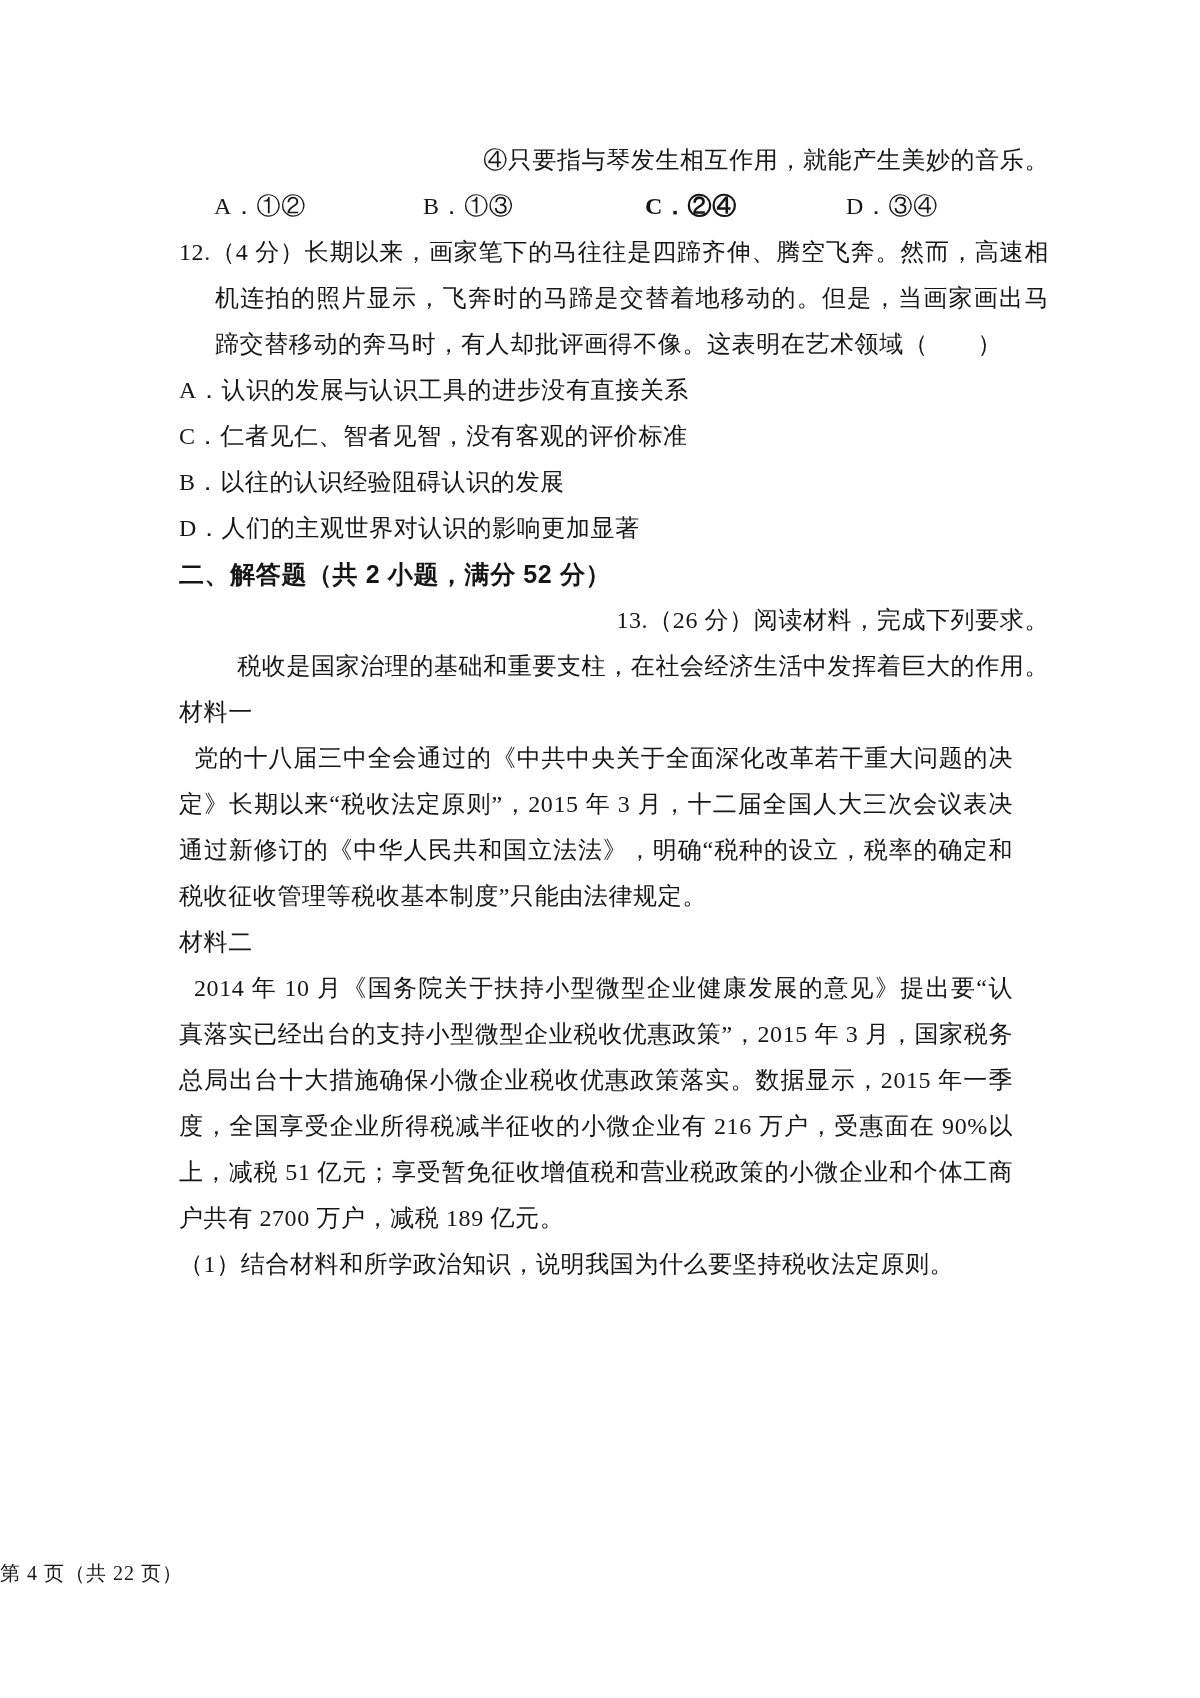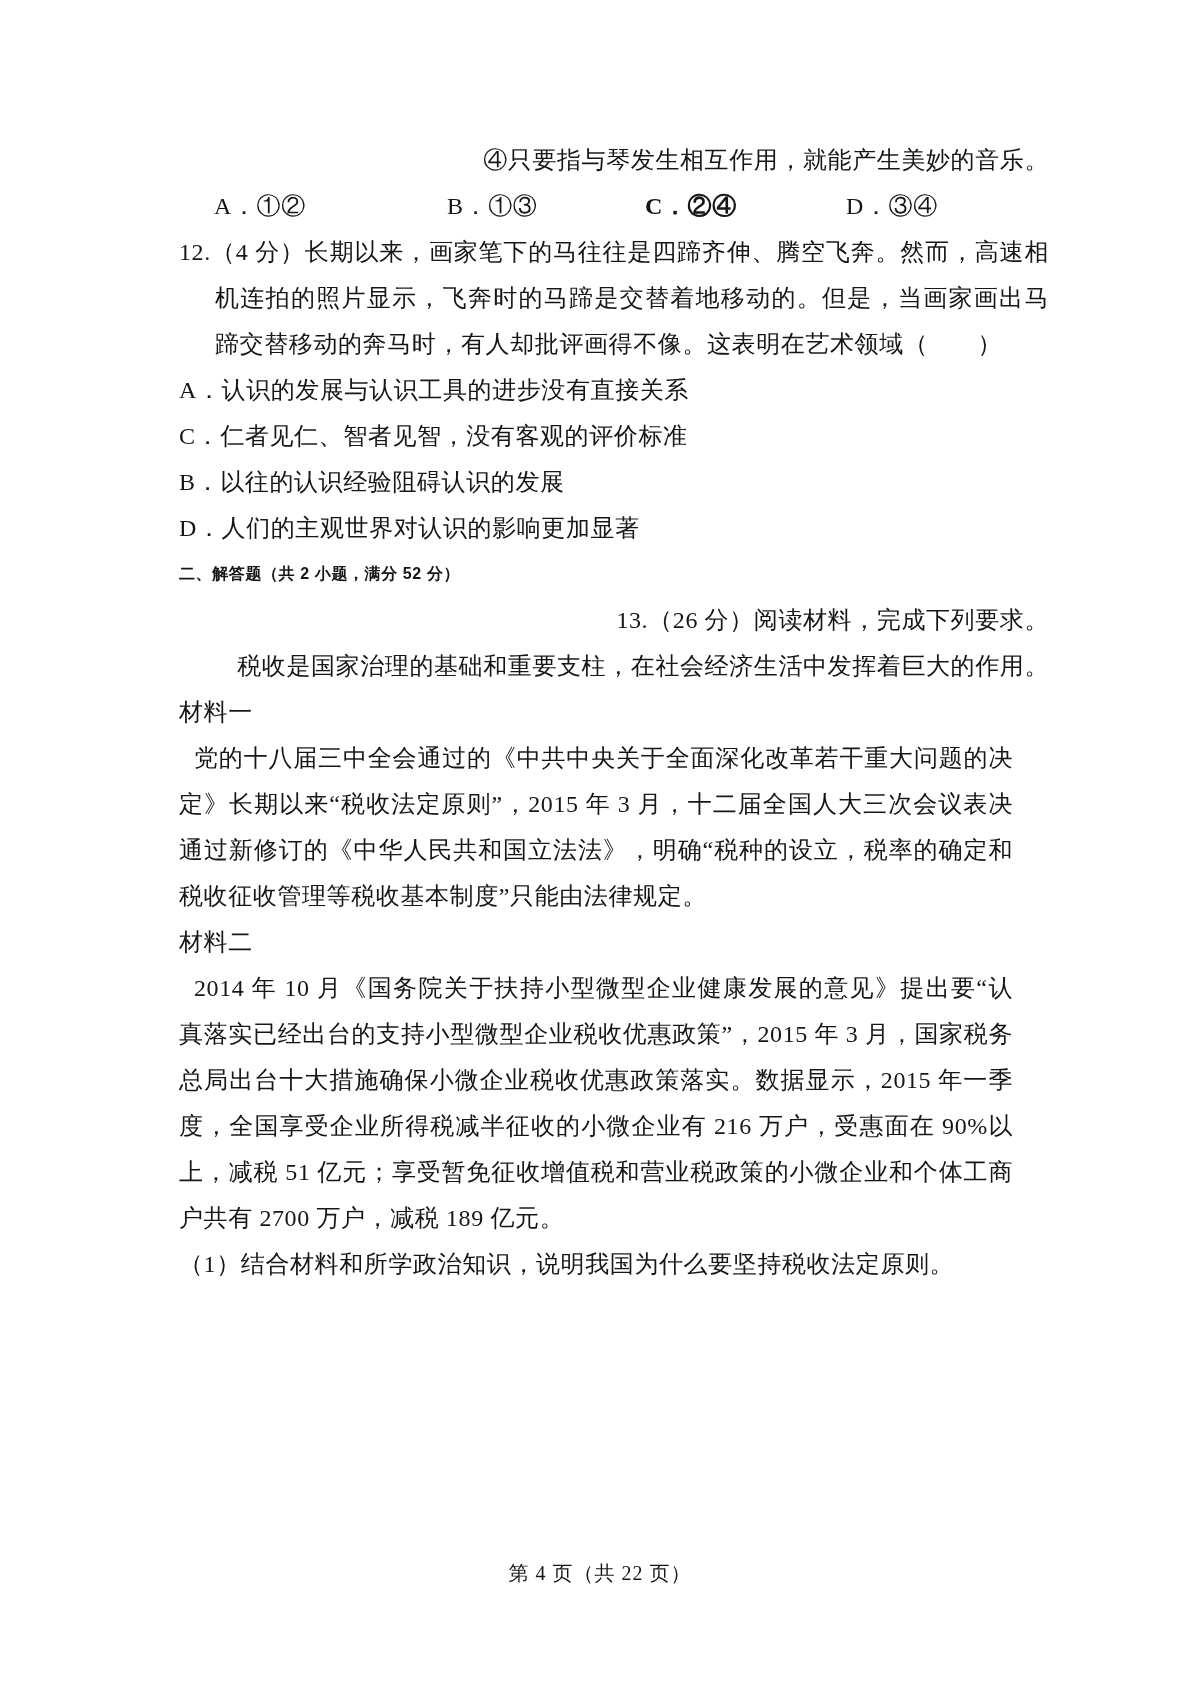--- a/index.html
+++ b/index.html
@@ -25,56 +25,55 @@
   .content p { margin: 0; }
 
   .plain-line { text-align: right; }
 
   .option-row {
     position: relative;
     height: 46px;
   }
   .option-row .opt { position: absolute; top: 0; white-space: nowrap; }
   .option-row .opt:nth-child(1) { left: 35px; }
-  .option-row .opt:nth-child(2) { left: 268px; }
+  .option-row .opt:nth-child(2) { left: 244px; }
   .option-row .opt:nth-child(3) { left: 466px; font-weight: bold; }
   .option-row .opt:nth-child(4) { left: 667px; text-align: right; }
 
   .stem-hang {
     width: 834px;
     padding-left: 36px;
     text-indent: -36px;
     text-align: justify;
   }
   .option-line { margin-left: 36px; }
 
   .section-title {
     margin-top: 60px;
     font-family: "Liberation Sans", "DejaVu Sans", sans-serif;
     font-weight: 700;
-    font-size: 16px;
+    font-size: 25px;
   }
 
   .material-label { margin-left: 51px; }
 
   .material-para {
     margin-left: 36px;
     width: 834px;
     text-indent: 15px;
     text-align: justify;
   }
 
   .sub-question { margin-left: 24px; }
 
   .page-footer {
     position: absolute;
     top: 1550px;
     left: 0;
     width: 1200px;
-    text-align: center;
     font-size: 20px;
     letter-spacing: 1px;
   }
 
   .seg-bold { font-weight: 400; }
 </style>
 </head>
 <body>
 
 <div class="page">

